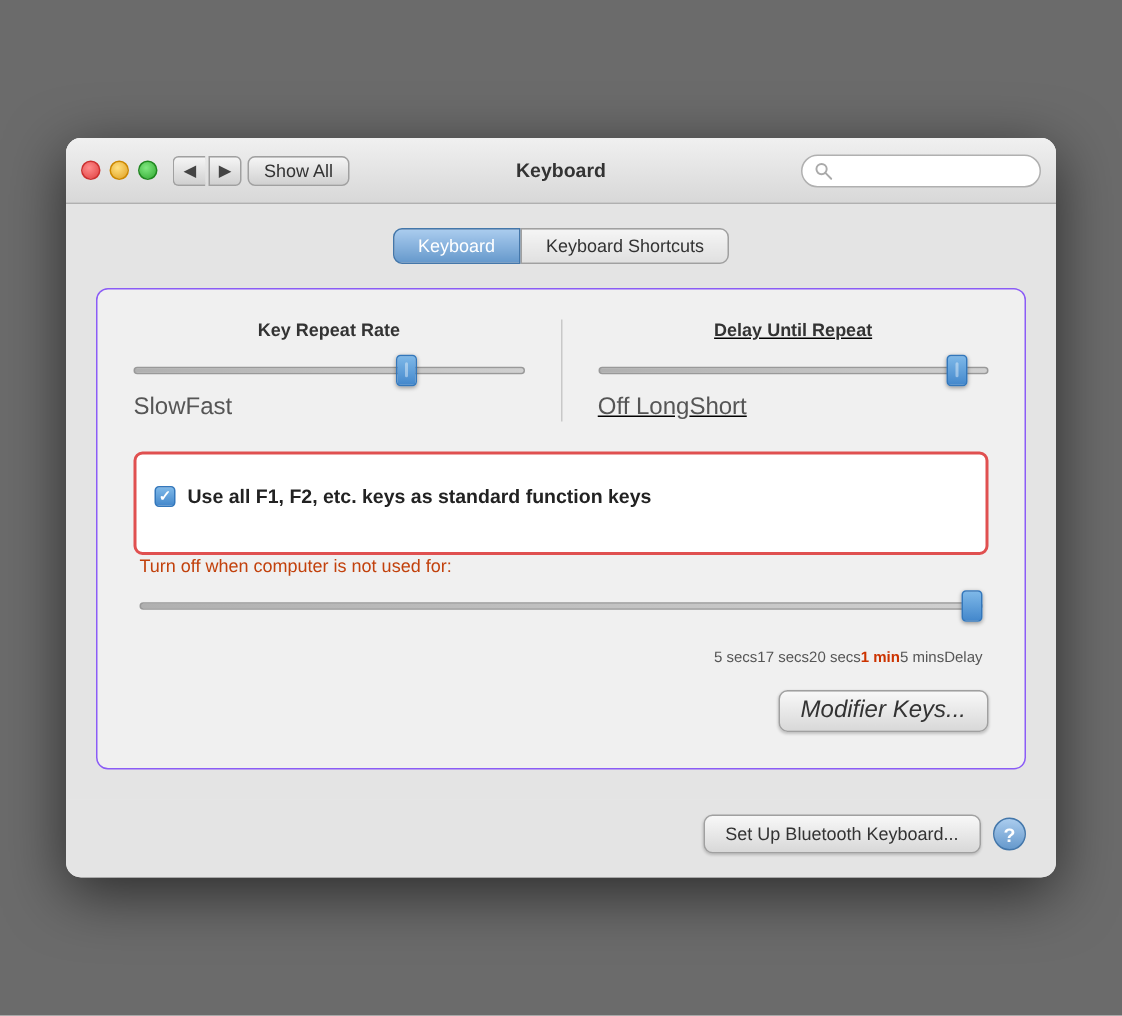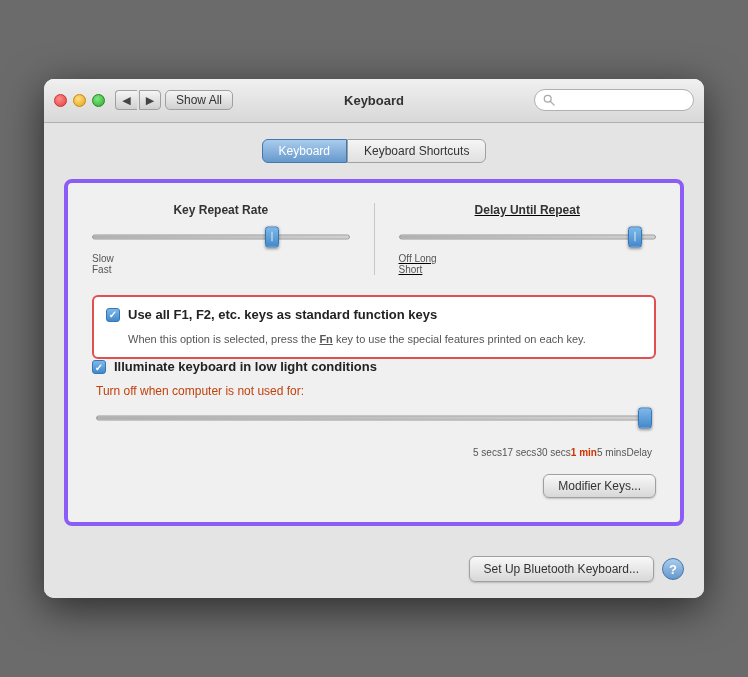--- a/index.html
+++ b/index.html
@@ -158,21 +158,21 @@
       border-radius: 6px 0 0 6px;
     }
 
     .tab:last-child {
       border-radius: 0 6px 6px 0;
     }
 
     
     .panel {
       background: #f0f0f0;
-      border: 4px solid #8b5cf6;
+      border: 1px solid #8b5cf6;
       border-radius: 8px;
       padding: 20px 24px 24px;
     }
 
     
     .sliders-row {
       display: flex;
       gap: 0;
       margin-bottom: 20px;
       align-items: flex-start;
@@ -235,31 +235,30 @@
       display: block;
       width: 2px;
       height: 10px;
       background: rgba(255,255,255,0.4);
       border-radius: 1px;
       margin: 4px auto 0;
     }
 
     .slider-sublabels {
       display: flex;
-      font-size: 10px;
+      font-size: 16px;
       color: #555;
       margin-top: 2px;
-      flex-direction: column;
     }
 
     
     .option-box {
       border: 2px solid #e05050;
       border-radius: 6px;
-      padding: 10px 12px;
+      padding: 20px 12px;
       background: white;
     }
 
     .checkbox-row {
       display: flex;
       align-items: flex-start;
       gap: 8px;
       margin-bottom: 10px;
     }
 
@@ -368,24 +367,25 @@
       display: flex;
       justify-content: flex-end;
       margin-top: 16px;
     }
 
     .modifier-btn {
       padding: 4px 14px;
       background: linear-gradient(to bottom, #f8f8f8, #d8d8d8);
       border: 1px solid #a0a0a0;
       border-radius: 6px;
-      font-size: 12px;
+      font-size: 16px;
       color: #333;
       cursor: pointer;
       box-shadow: 0 1px 2px rgba(0,0,0,0.2);
+      font-style: italic;
     }
 
     
     .footer {
       padding: 10px 20px 16px;
       display: flex;
       align-items: center;
       justify-content: flex-end;
       gap: 8px;
       background: #e4e4e4;
@@ -482,40 +482,33 @@
           </div>
         </div>
 
       </div>
 
       <div class="option-box">
         <div class="checkbox-row">
           <div class="checkbox-icon"></div>
           <span class="checkbox-label">Use all F1, F2, etc. keys as standard function keys</span>
         </div>
-        <div class="checkbox-desc">
-          <span>When this option is selected, press the </span><span class="fn-key">Fn</span><span> key to use the special features printed on each key.</span>
-        </div>
       </div>
 
-      <div class="plain-checkbox-row">
-        <div class="checkbox-icon"></div>
-        <span class="checkbox-label">Illuminate keyboard in low light conditions</span>
-      </div>
 
       <div class="timeout-section">
         <div class="timeout-label">Turn off when computer is not used for:</div>
         <div class="timeout-slider-wrapper">
           <div class="timeout-track"></div>
           <div class="timeout-thumb" style="right: 0;"></div>
         </div>
         <div class="timeout-sublabels">
           <span>5 secs</span>
           <span>17 secs</span>
-          <span>30 secs</span>
+          <span>20 secs</span>
           <span class="active">1 min</span>
           <span>5 mins</span>
           <span>Delay</span>
         </div>
       </div>
 
 
       <div class="bottom-buttons">
         <button class="modifier-btn">Modifier Keys...</button>
       </div>

